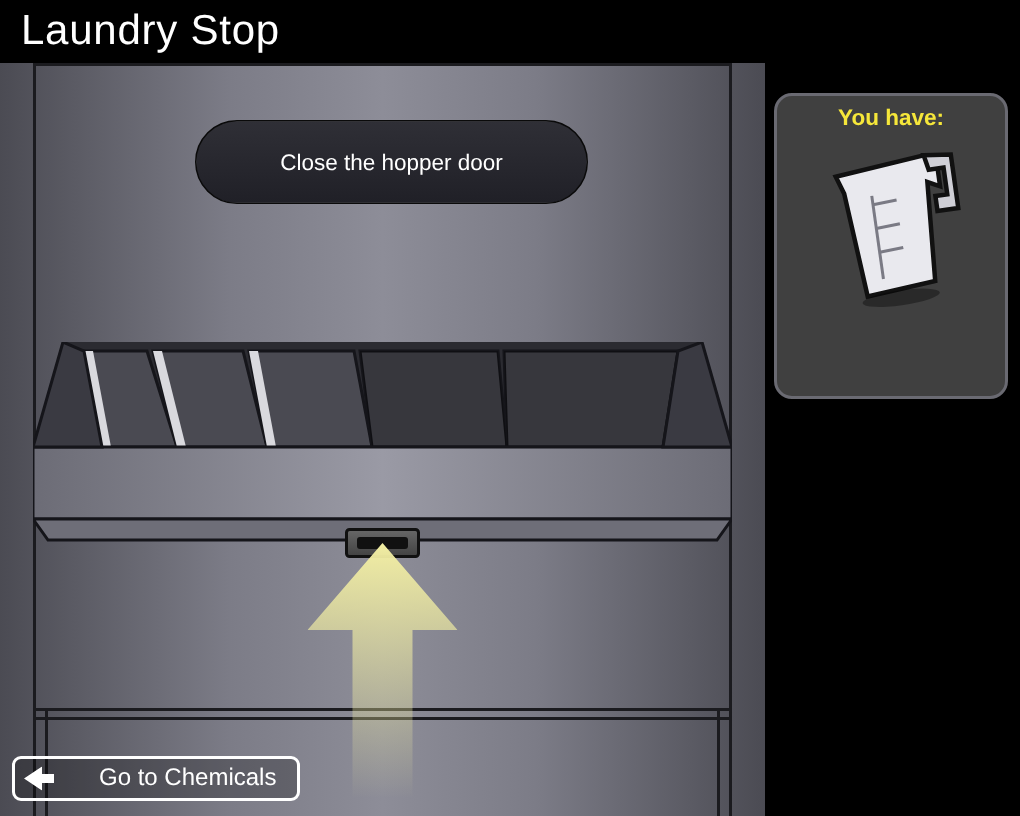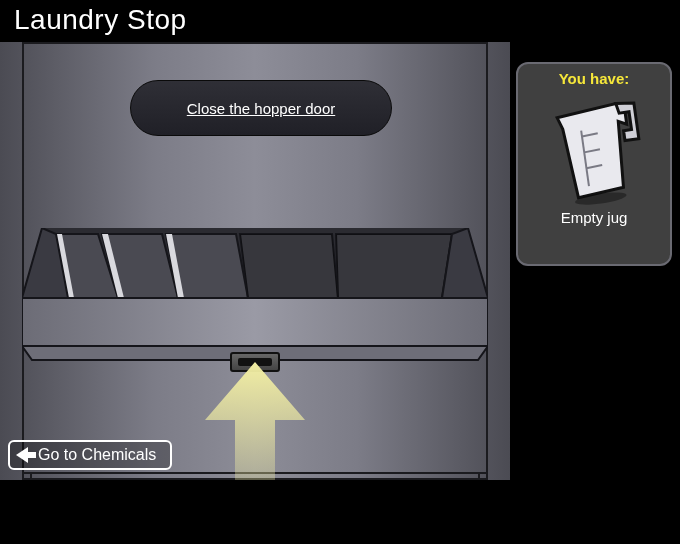--- a/index.html
+++ b/index.html
@@ -1,43 +1,43 @@
 <!DOCTYPE html>
 <html><head>
 <meta charset="utf-8">
 <style>
   html,body{margin:0;padding:0;background:#000;font-family:Arial,Helvetica,sans-serif;}
-  #stage{position:relative;width:680px;height:480px;background:#000;overflow:hidden;}
+  #stage{position:relative;width:680px;height:544px;background:#000;overflow:hidden;}
   
   .title{position:absolute;left:14px;top:4px;color:#fff;font-size:28px;font-weight:400;letter-spacing:0.5px;}
   .subtitle{position:absolute;left:306px;top:14px;color:#fff;font-size:16px;}
   
   .machine{position:absolute;left:0;top:42px;width:510px;height:502px;background:linear-gradient(90deg,#4b4b53 0%,#7c7c87 30%,#8d8d98 50%,#7c7c87 70%,#4b4b53 100%);}
   .outline-l{position:absolute;left:22px;top:0;width:2px;height:502px;background:#1b1b1f;}
   .outline-r{position:absolute;left:486px;top:0;width:2px;height:502px;background:#1b1b1f;}
   .outline-t{position:absolute;left:22px;top:0;width:466px;height:2px;background:#1b1b1f;}
   .seam1{position:absolute;left:22px;top:430px;width:466px;height:2px;background:#1b1b1f;}
   .seam2{position:absolute;left:22px;top:436px;width:466px;height:2px;background:#1b1b1f;}
   .seam-side{position:absolute;width:2px;height:72px;background:#1b1b1f;bottom:0;}
   
-  .pill{position:absolute;left:130px;top:80px;width:260px;height:54px;border-radius:28px;background:linear-gradient(#2f2f36,#202027);border:1px solid #0a0a0a;display:flex;align-items:center;justify-content:center;color:#fff;font-size:15px;text-decoration:underline;}
+  .pill{position:absolute;left:130px;top:80px;width:260px;height:54px;border-radius:28px;background:linear-gradient(#2f2f36,#202027);border:1px solid #0a0a0a;display:flex;align-items:center;justify-content:center;color:#fff;font-size:15px;}
   
   .hopper{position:absolute;left:22px;top:186px;width:466px;height:140px;}
   .hopper svg{display:block;}
   .slot-handle{position:absolute;left:230px;top:310px;width:46px;height:16px;border:2px solid #111;border-radius:3px;background:linear-gradient(#666,#444);}
   .slot-handle::after{content:"";position:absolute;left:6px;right:6px;top:4px;bottom:4px;background:#111;border-radius:2px;}
   
   .arrow{position:absolute;left:205px;top:320px;width:100px;height:170px;}
   
   .panel{position:absolute;right:8px;top:62px;width:152px;height:200px;border:2px solid #6a6a72;border-radius:12px;background:#404040;}
   .panel .ph{color:#f6e73a;font-weight:700;font-size:15px;text-align:center;margin-top:6px;}
   .panel .pi{width:100px;height:110px;margin:8px auto 0;}
   .panel .pl{color:#fff;text-align:center;font-size:15px;margin-top:4px;}
   
-  .nav{position:absolute;left:8px;bottom:10px;height:26px;border:2px solid #fff;border-radius:6px;background:rgba(0,0,0,.25);color:#fff;display:flex;align-items:center;padding:0 14px 0 6px;font-size:16px;cursor:pointer;}
+  .nav{position:absolute;left:8px;bottom:10px;height:26px;border:2px solid #fff;border-radius:6px;background:rgba(0,0,0,.25);color:#fff;display:flex;align-items:center;padding:0 14px 0 6px;font-size:16px;cursor:pointer;gap:28px;}
   .nav svg{margin-right:2px;}
 </style>
 </head>
 <body>
 
 <div id="stage">
 
   <div class="title">Laundry Stop</div>
 
   <div class="machine">
@@ -117,21 +117,20 @@
           <path d="M18 18 L78 12 L86 18 L86 34 L78 30 L74 96 L28 100 L22 30 Z" fill="#e9e9ee" stroke="#111" stroke-width="3"></path>
           <path d="M78 12 L96 14 L96 50 L82 50 L82 40 L90 40 L90 22 L80 22 Z" fill="#cfcfd6" stroke="#111" stroke-width="3"></path>
           <line x1="40" y1="34" x2="40" y2="90" stroke="#7a7a84" stroke-width="2"></line>
           <line x1="40" y1="40" x2="56" y2="39" stroke="#7a7a84" stroke-width="2"></line>
           <line x1="40" y1="56" x2="56" y2="55" stroke="#7a7a84" stroke-width="2"></line>
           <line x1="40" y1="72" x2="56" y2="71" stroke="#7a7a84" stroke-width="2"></line>
           <ellipse cx="50" cy="104" rx="26" ry="5" fill="#000" opacity="0.35"></ellipse>
         </g>
       </svg>
     </div>
-    <div class="pl">Empty jug</div>
   </div>
 
   <div class="nav">
     <svg width="20" height="16" viewBox="0 0 20 16">
       <polygon points="0,8 12,0 12,5 20,5 20,11 12,11 12,16" fill="#fff"></polygon>
     </svg>
     <span>Go to Chemicals</span>
   </div>
 
 </div>

